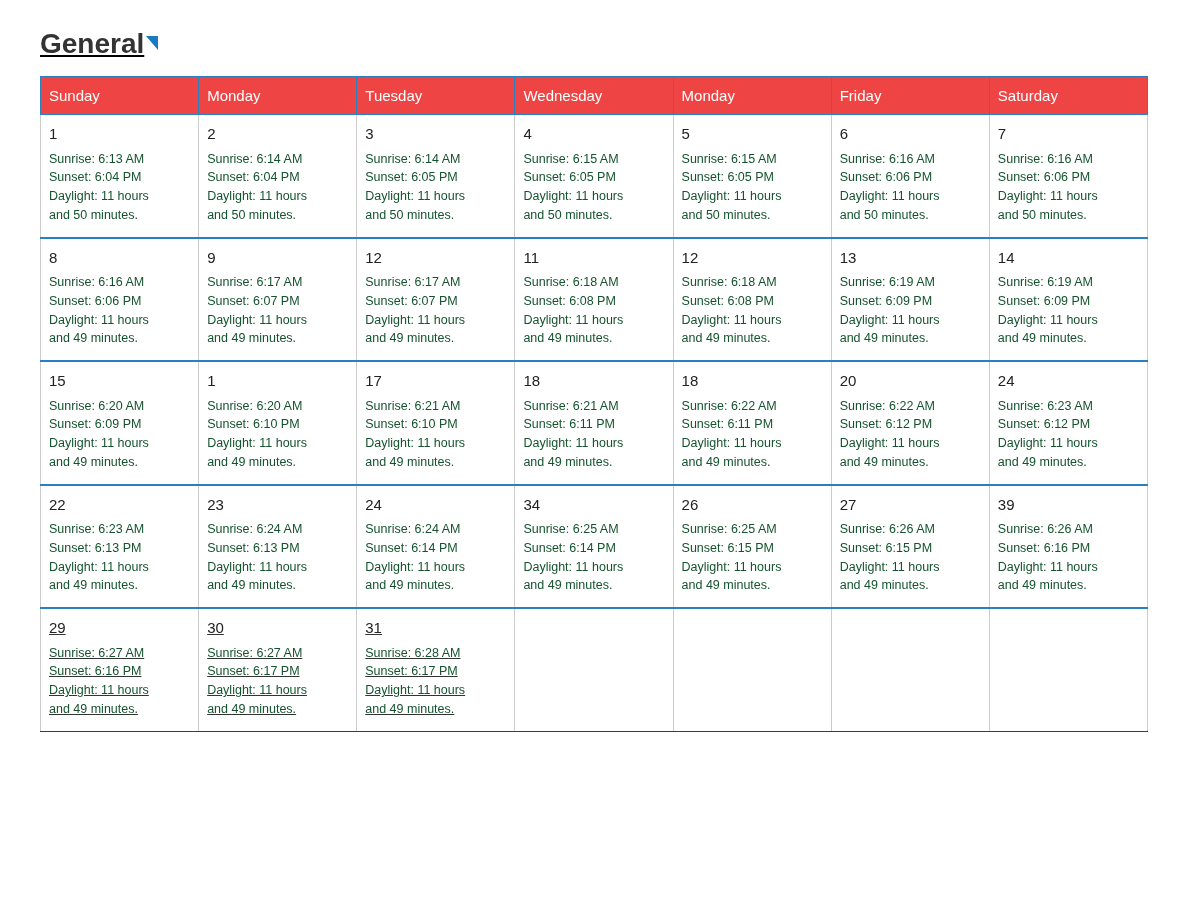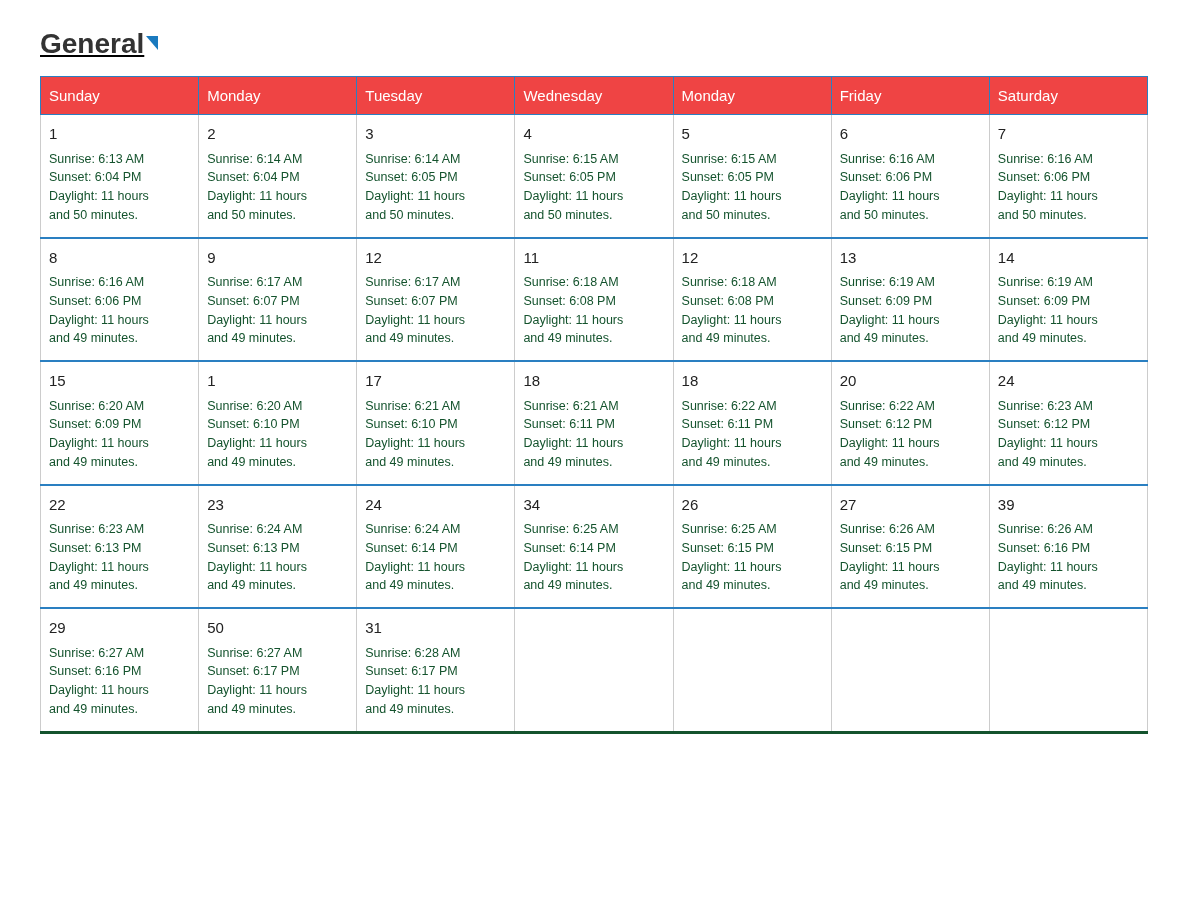--- a/index.html
+++ b/index.html
@@ -95,21 +95,22 @@
     }
     .day-info {
       font-size: 12.5px;
       color: #14532d;
       line-height: 1.5;
     }
     tr td {
       border-bottom: 2px solid #2a7fc1;
     }
     tr:last-child td {
-      border-bottom: 3px solid #14532d;
+      border-bottom: 1px solid #14532d;
+      text-decoration: underline;
     }
     .empty-cell {
       background: #fff;
     }
   </style>
 </head>
 <body>
 
 <div class="header">
   <div class="logo">
@@ -401,21 +402,21 @@
         <td>
           <div class="day-num">29</div>
         <div class="day-info">
           Sunrise: 6:27 AM<br>
           Sunset: 6:16 PM<br>
           Daylight: 11 hours<br>
           and 49 minutes.
         </div>
         </td>
         <td>
-          <div class="day-num">50</div>
+          <div class="day-num">30</div>
         <div class="day-info">
           Sunrise: 6:27 AM<br>
           Sunset: 6:17 PM<br>
           Daylight: 11 hours<br>
           and 49 minutes.
         </div>
         </td>
         <td>
           <div class="day-num">31</div>
         <div class="day-info">

